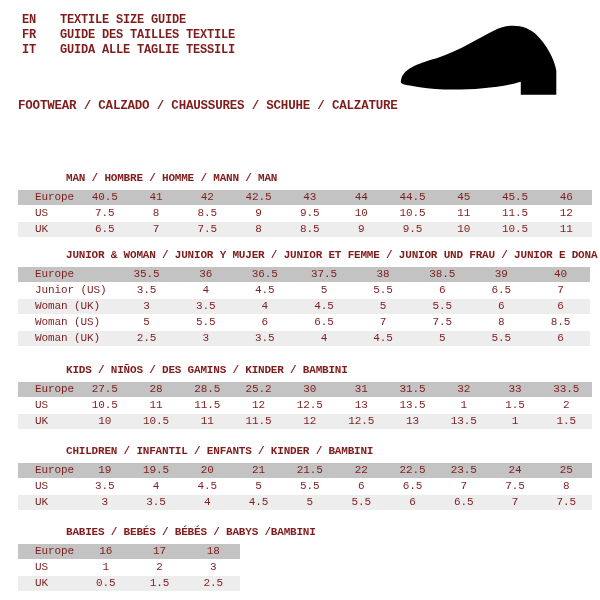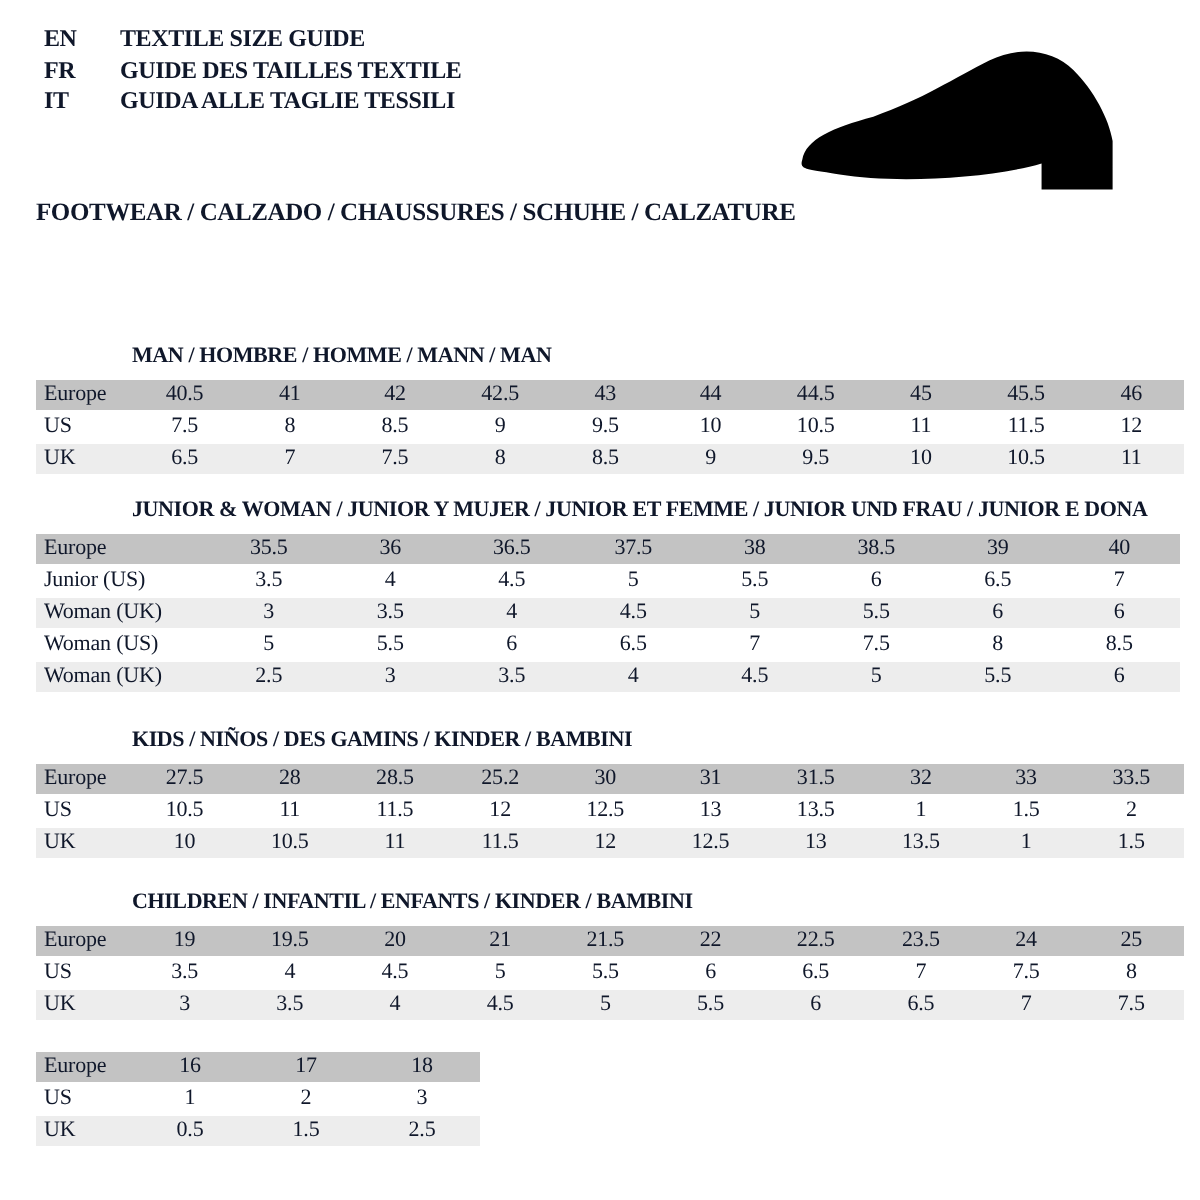--- a/index.html
+++ b/index.html
@@ -1,39 +1,39 @@
 <!DOCTYPE html>
 <html><head>
 <meta charset="utf-8">
 <style>
   html,body{margin:0;padding:0;background:#fff;}
   .page{
     position:relative;width:600px;height:600px;background:#ffffff;overflow:hidden;
-    font-family:Liberation Serif, serif;color:#0f172a;
+    font-family:Liberation Mono, monospace;color:#7f1d1d;
   }
   
   .lang-block{position:absolute;top:12px;left:22px;}
   .lang-row{display:flex;height:15.4px;align-items:center;}
   .lang-code{width:38px;font-size:12px;font-weight:700;letter-spacing:-0.2px;}
   .lang-label{font-size:12px;font-weight:700;letter-spacing:-0.2px;white-space:nowrap;}
   .footwear-title{
     position:absolute;top:99px;left:18px;font-size:12.5px;font-weight:700;
     letter-spacing:-0.2px;white-space:nowrap;
   }
   .shoe{position:absolute;top:20px;left:392px;width:194px;height:86px;}
   
   .size-section{position:absolute;left:18px;}
   .tbl-title{font-size:11px;font-weight:700;letter-spacing:-0.2px;white-space:nowrap;margin-bottom:6px;margin-left:48px;}
   .tbl{margin-top:0;}
   .trow{display:flex;height:15px;margin-bottom:1px;align-items:center;}
   .row-dark{background:#c3c3c3;}
   .row-white{background:#ffffff;}
   .row-light{background:#ededed;}
   .tcell{font-size:11px;letter-spacing:-0.1px;line-height:15px;}
-  .tcell.lab{text-align:left;padding-left:4px;flex:0 0 auto;}
+  .tcell.lab{text-align:left;padding-left:17px;flex:0 0 auto;}
   .tcell.val{flex:1 1 0;text-align:center;}
   
   .tbl-man   {width:574px;} .tbl-man    .lab{width:44px;}
   .tbl-junior{width:572px;} .tbl-junior .lab{width:82px;}
   .tbl-kids  {width:574px;} .tbl-kids   .lab{width:44px;}
   .tbl-child {width:574px;} .tbl-child  .lab{width:44px;}
   .tbl-baby  {width:222px;} .tbl-baby   .lab{width:44px;}
   .pos-man   {top:172px;} .pos-junior{top:249px;} .pos-kids{top:364px;}
   .pos-child {top:445px;} .pos-baby  {top:526px;}
 </style>
@@ -263,20 +263,21 @@
           <span class="tcell val">5.5</span>
           <span class="tcell val">6</span>
           <span class="tcell val">6.5</span>
           <span class="tcell val">7</span>
           <span class="tcell val">7.5</span>
         </div>
       </div>
   </section>
 
   <section class="size-section pos-baby">
+    <div class="tbl-title">BABIES / BEBÉS / BÉBÉS / BABYS /BAMBINI</div>
     <div class="tbl tbl-baby">
         <div class="trow row-dark">
           <span class="tcell lab">Europe</span>
           <span class="tcell val">16</span>
           <span class="tcell val">17</span>
           <span class="tcell val">18</span>
         </div>
         <div class="trow row-white">
           <span class="tcell lab">US</span>
           <span class="tcell val">1</span>

